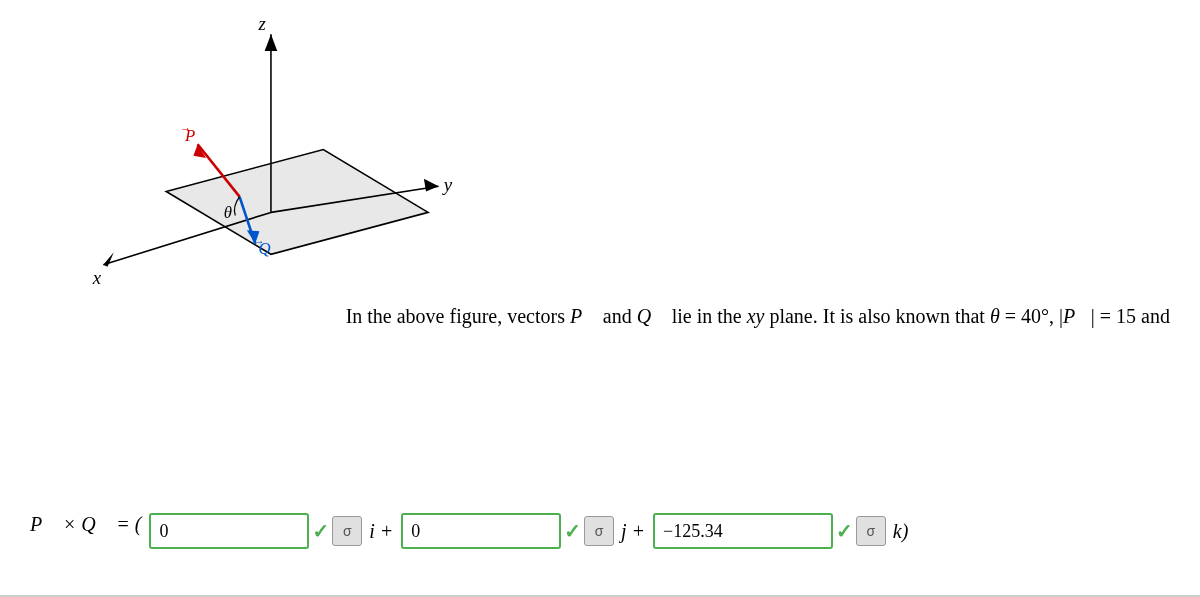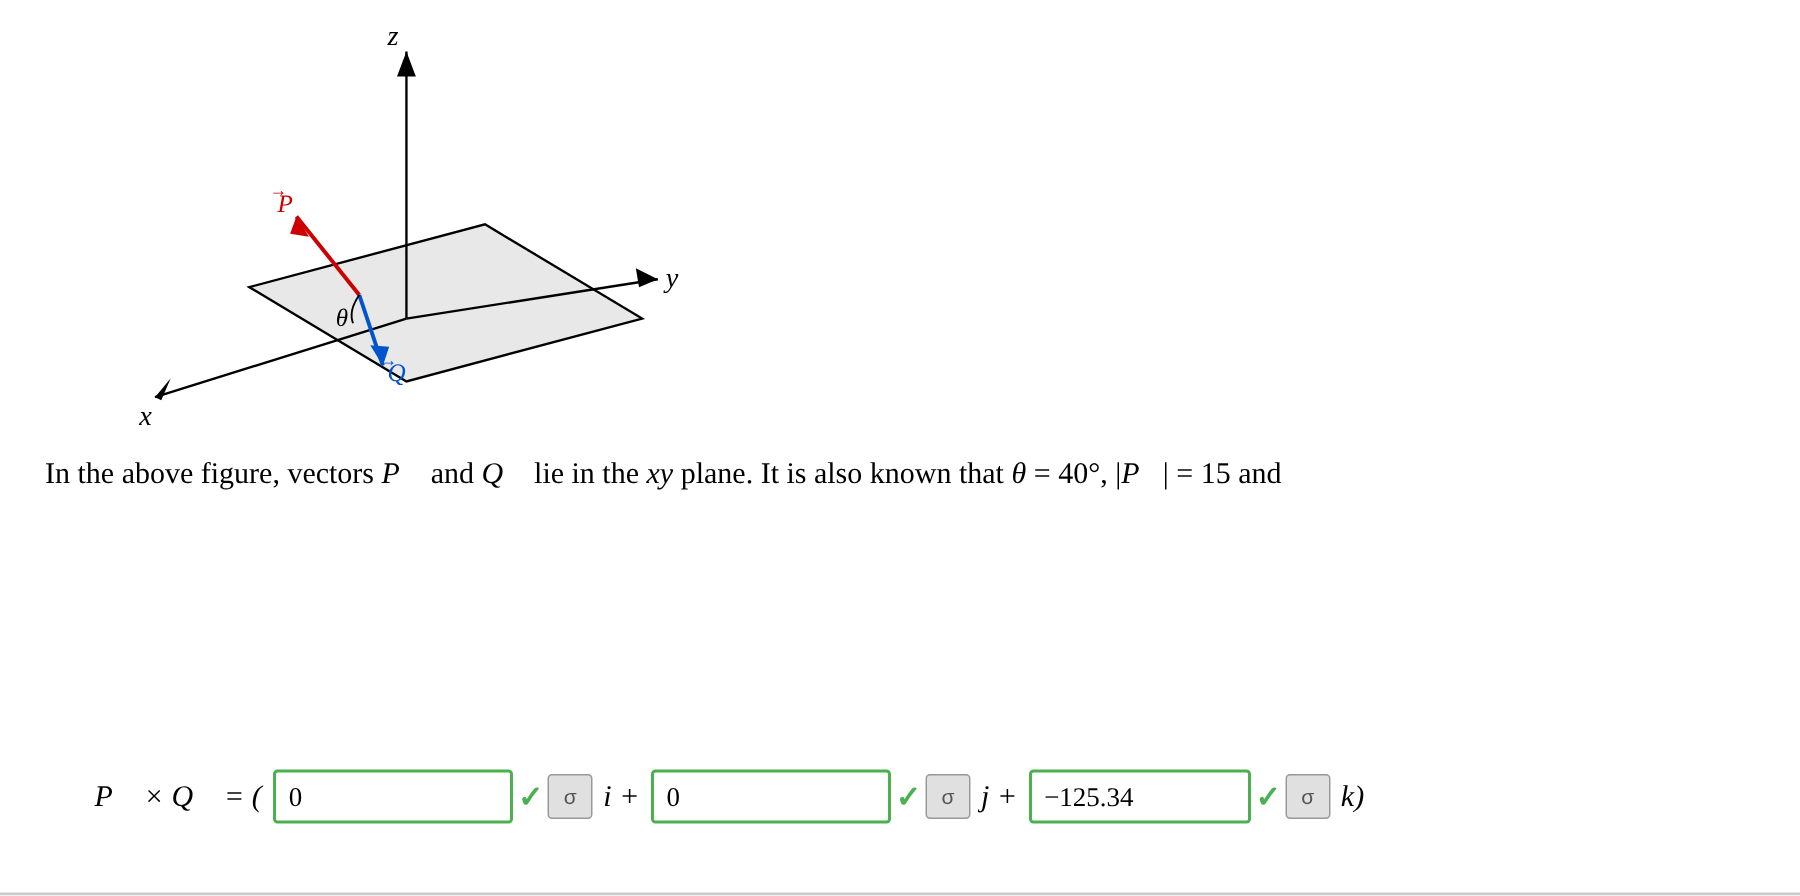--- a/index.html
+++ b/index.html
@@ -39,33 +39,32 @@
       top: 300px;
       left: 30px;
       right: 30px;
       font-size: 20px;
       line-height: 1.6;
       color: #000;
     }
 
     .problem-text p {
       margin-bottom: 8px;
+      text-align: right;
     }
 
     
     .answer-row {
       position: absolute;
       bottom: 48px;
       left: 30px;
       right: 30px;
       display: flex;
-      align-items: center;
       font-size: 20px;
       gap: 4px;
-      margin-left: 33px;
     }
 
     .answer-row .equation-lhs {
       margin-right: 4px;
       font-style: italic;
       white-space: nowrap;
     }
 
     .input-group {
       display: flex;
@@ -78,21 +77,21 @@
       border-radius: 3px;
       padding: 3px 8px;
       font-size: 18px;
       font-family: 'Times New Roman', Times, serif;
       width: 160px;
       height: 36px;
       outline: none;
     }
 
     .answer-input-wide {
-      width: 148px;
+      width: 180px;
     }
 
     .checkmark {
       color: #4CAF50;
       font-size: 20px;
       font-weight: bold;
     }
 
     .sigma-btn {
       width: 30px;

